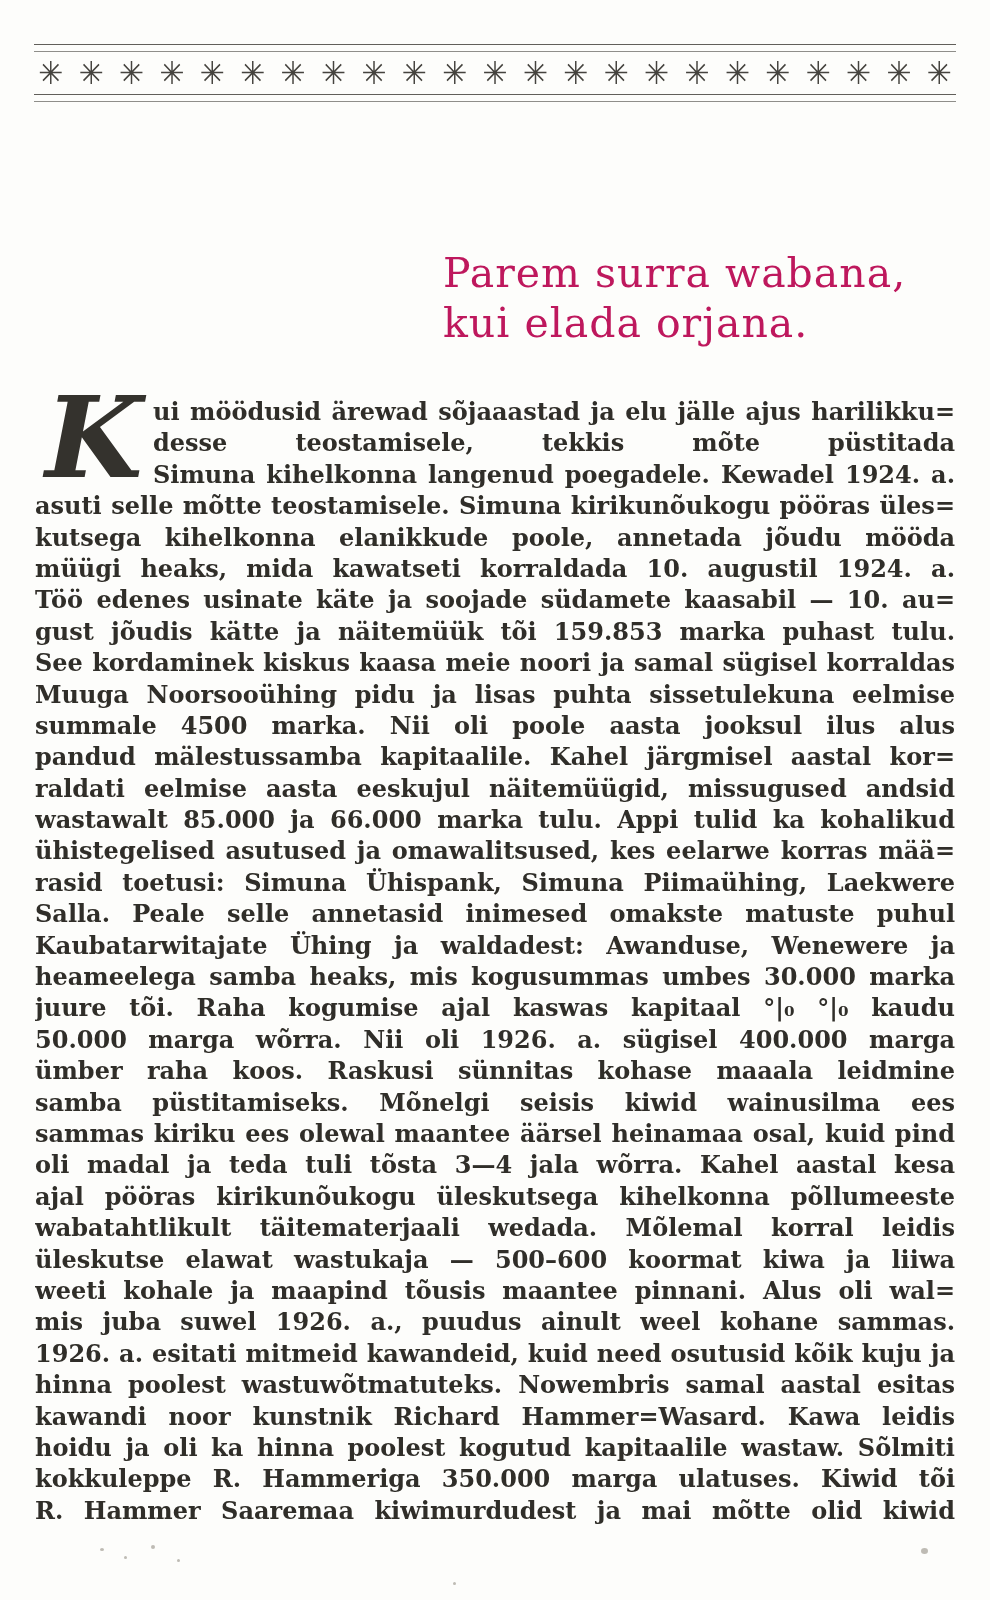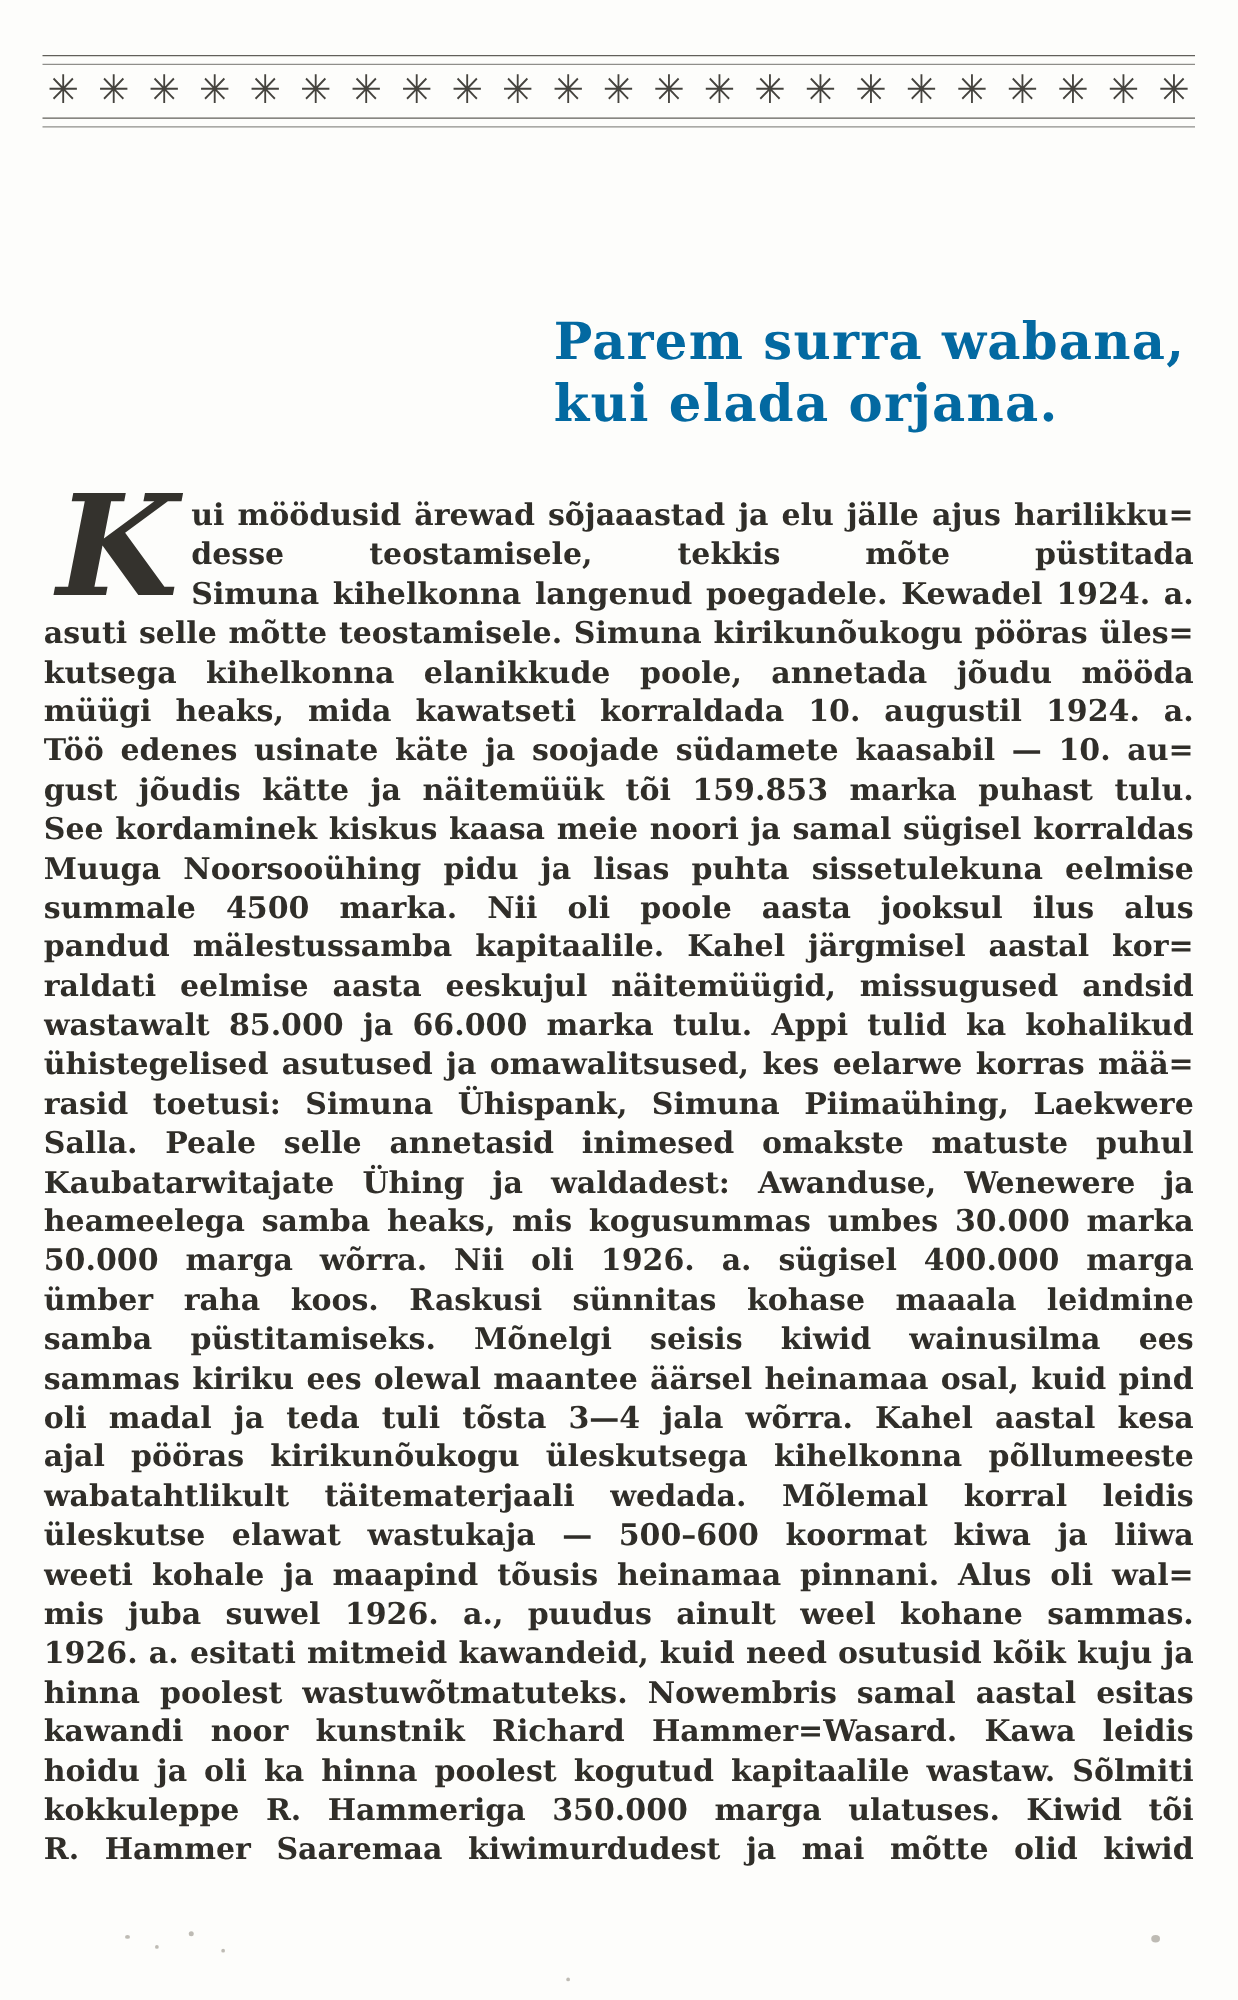--- a/index.html
+++ b/index.html
@@ -18,22 +18,22 @@
     display:flex;justify-content:space-between;align-items:center;
     padding:1px 4px;margin:1px 0;
     font-family:"DejaVu Sans", sans-serif;
     font-size:30px;line-height:38px;color:#45433e;
   }
   .orn{transform:scaleY(1.05);}
 
   
   .title{
     position:absolute;left:443px;top:248px;
-    font-weight:bold;font-size:41px;line-height:50px;
-    letter-spacing:1px;color:#0369a1;
+    font-weight:normal;font-size:41px;line-height:50px;
+    letter-spacing:1px;color:#be185d;
   }
 
   
   .article{
     position:absolute;left:35px;top:396px;width:920px;
     font-weight:bold;font-size:24px;color:#302e29;
   }
   .drop-cap{
     float:left;width:118px;height:94px;
     font-size:112px;line-height:84px;
@@ -105,29 +105,30 @@
         <div class="line">Muuga Noorsooühing pidu ja lisas puhta sissetulekuna eelmise</div>
         <div class="line">summale 4500 marka. Nii oli poole aasta jooksul ilus alus</div>
         <div class="line">pandud mälestussamba kapitaalile. Kahel järgmisel aastal kor=</div>
         <div class="line">raldati eelmise aasta eeskujul näitemüügid, missugused andsid</div>
         <div class="line">wastawalt 85.000 ja 66.000 marka tulu. Appi tulid ka kohalikud</div>
         <div class="line">ühistegelised asutused ja omawalitsused, kes eelarwe korras mää=</div>
         <div class="line">rasid toetusi: Simuna Ühispank, Simuna Piimaühing, Laekwere</div>
         <div class="line">Salla. Peale selle annetasid inimesed omakste matuste puhul</div>
         <div class="line">Kaubatarwitajate Ühing ja waldadest: Awanduse, Wenewere ja</div>
         <div class="line">heameelega samba heaks, mis kogusummas umbes 30.000 marka</div>
+        <div class="line">juure tõi. Raha kogumise ajal kaswas kapitaal °|₀ °|₀ kaudu</div>
         <div class="line">50.000 marga wõrra. Nii oli 1926. a. sügisel 400.000 marga</div>
         <div class="line">ümber raha koos. Raskusi sünnitas kohase maaala leidmine</div>
         <div class="line">samba püstitamiseks. Mõnelgi seisis kiwid wainusilma ees</div>
         <div class="line">sammas kiriku ees olewal maantee äärsel heinamaa osal, kuid pind</div>
         <div class="line">oli madal ja teda tuli tõsta 3—4 jala wõrra. Kahel aastal kesa</div>
         <div class="line">ajal pööras kirikunõukogu üleskutsega kihelkonna põllumeeste poole</div>
         <div class="line">wabatahtlikult täitematerjaali wedada. Mõlemal korral leidis</div>
         <div class="line">üleskutse elawat wastukaja — 500–600 koormat kiwa ja liiwa</div>
-        <div class="line">weeti kohale ja maapind tõusis heinamaa pinnani. Alus oli wal=</div>
+        <div class="line">weeti kohale ja maapind tõusis maantee pinnani. Alus oli wal=</div>
         <div class="line">mis juba suwel 1926. a., puudus ainult weel kohane sammas.</div>
         <div class="line">1926. a. esitati mitmeid kawandeid, kuid need osutusid kõik kuju ja</div>
         <div class="line">hinna poolest wastuwõtmatuteks. Nowembris samal aastal esitas</div>
         <div class="line">kawandi noor kunstnik Richard Hammer=Wasard. Kawa leidis poole=</div>
         <div class="line">hoidu ja oli ka hinna poolest kogutud kapitaalile wastaw. Sõlmiti</div>
         <div class="line">kokkuleppe R. Hammeriga 350.000 marga ulatuses. Kiwid tõi</div>
         <div class="line">R. Hammer Saaremaa kiwimurdudest ja mai mõtte olid kiwid</div>
       </div>
   </div>
 

